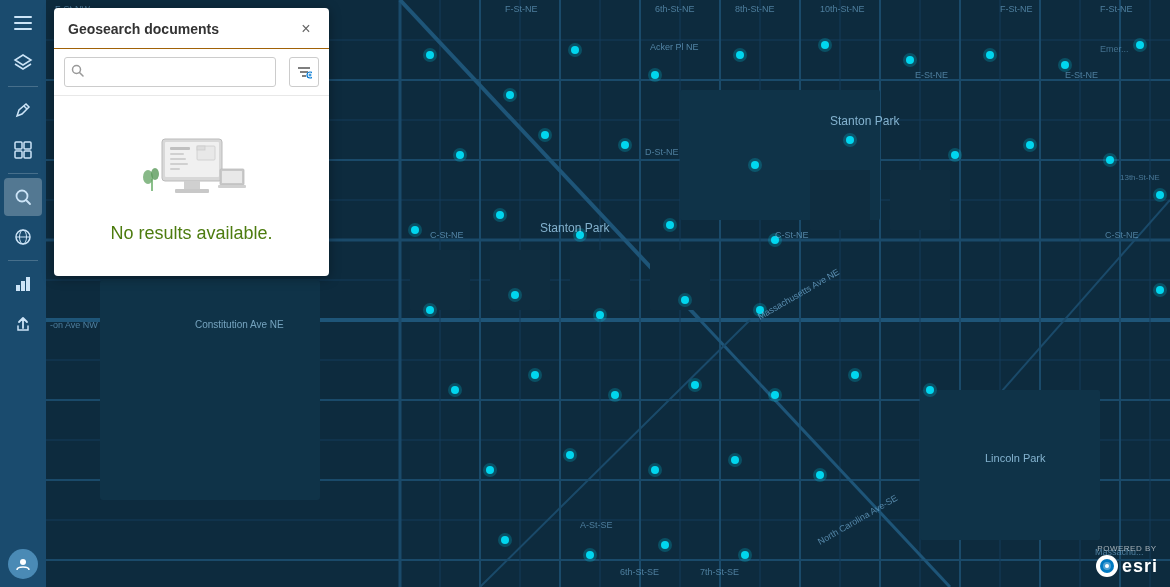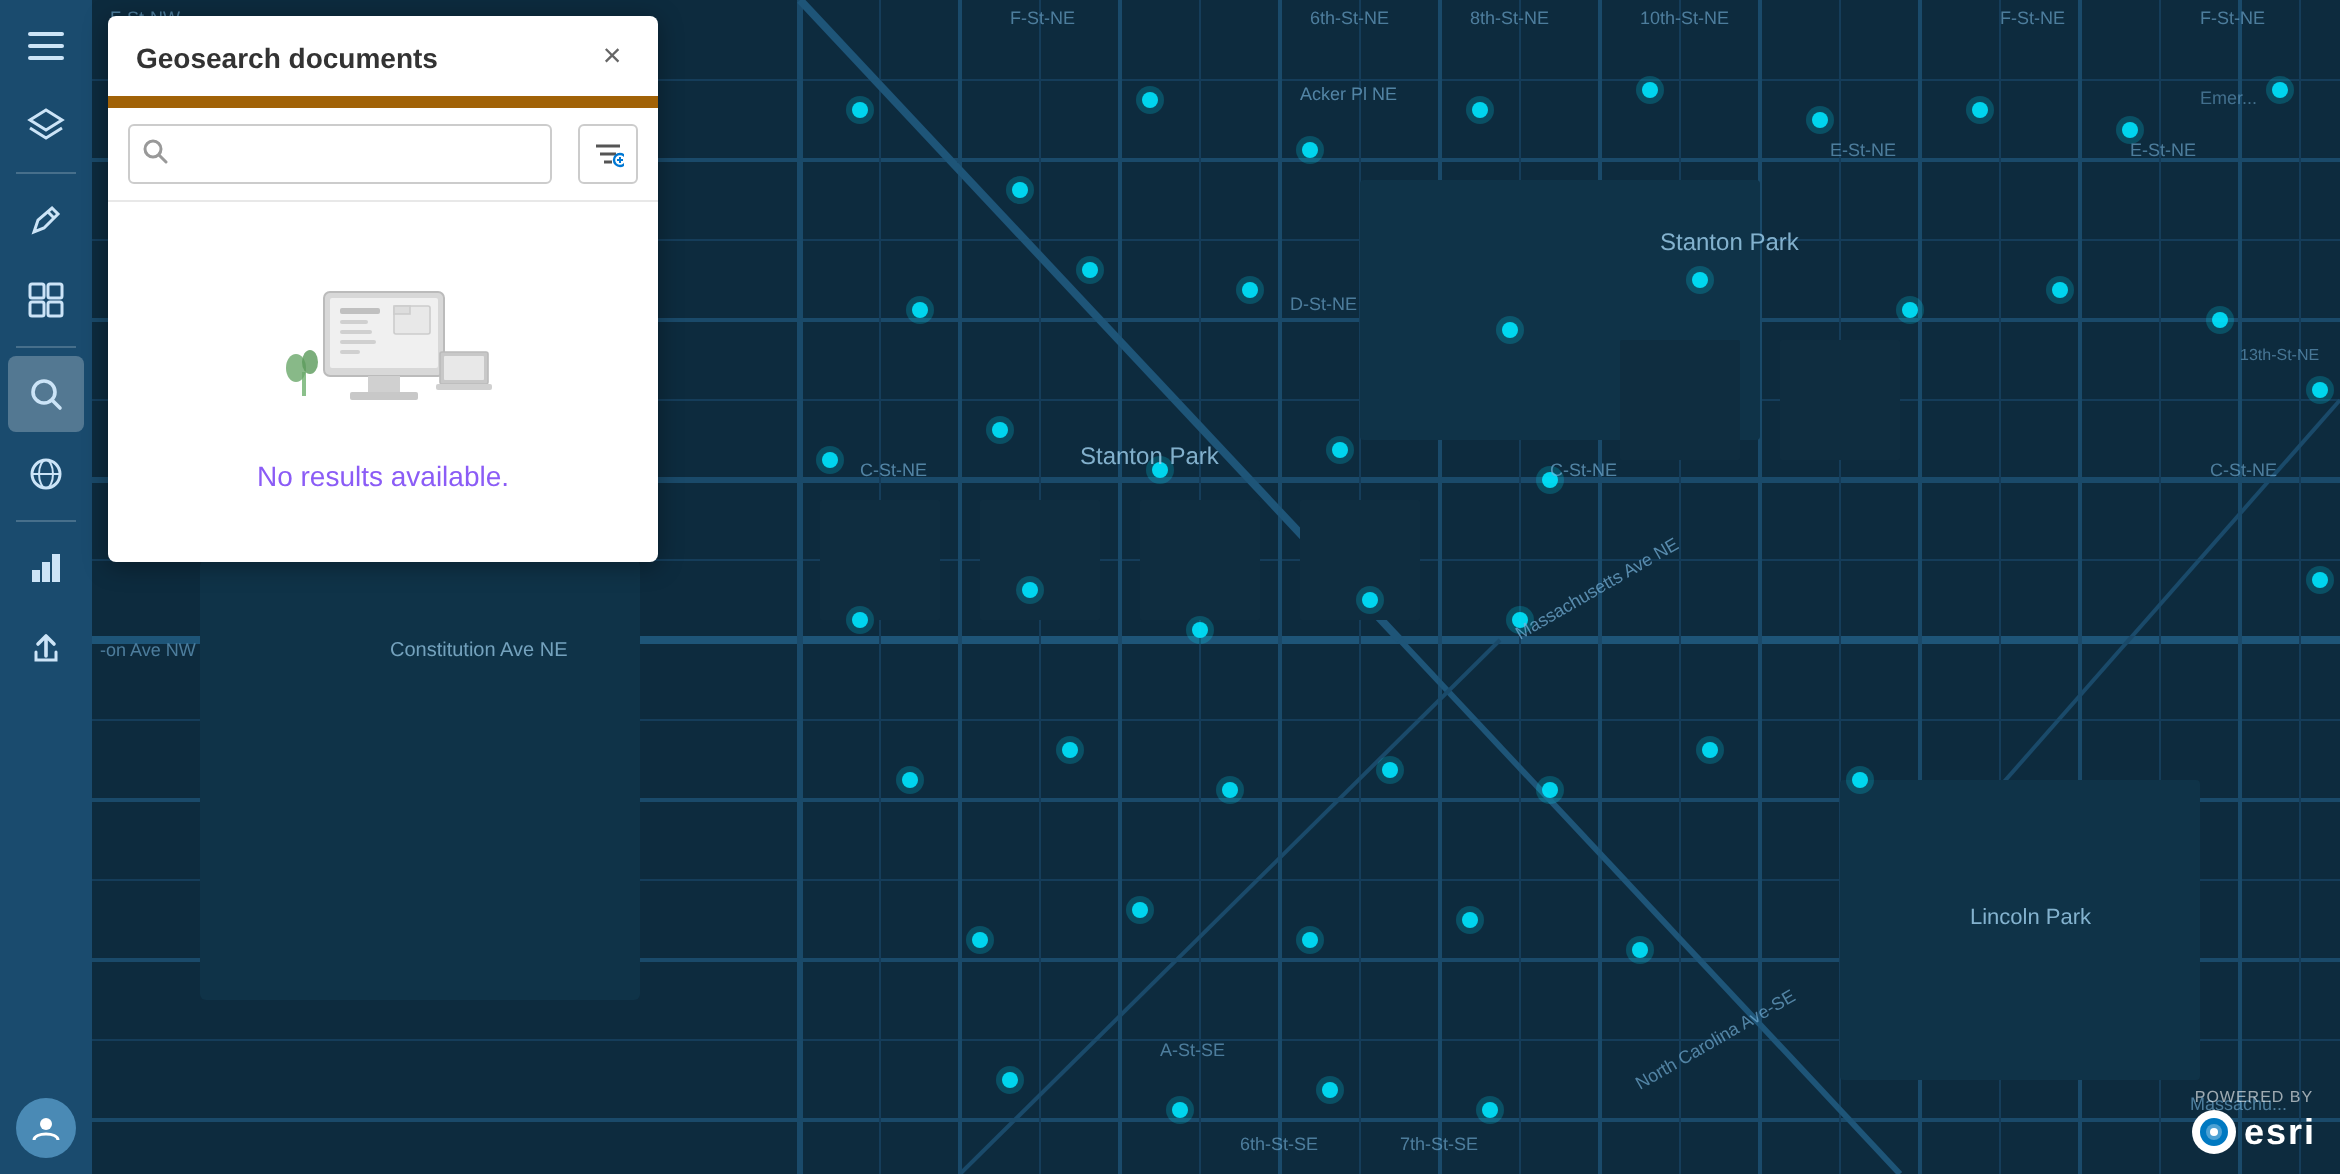--- a/index.html
+++ b/index.html
@@ -73,21 +73,21 @@
       box-shadow: 0 2px 12px rgba(0,0,0,0.35);
       z-index: 20;
       overflow: hidden;
     }
 
     .geosearch-header {
       display: flex;
       align-items: center;
       justify-content: space-between;
       padding: 10px 12px 8px 14px;
-      border-bottom: 6px solid #a16207;
+      border-bottom: 1px solid #a16207;
     }
 
     .geosearch-title {
       font-size: 14px;
       font-weight: 600;
       color: #333;
     }
 
     .geosearch-close {
       width: 22px; height: 22px;
@@ -153,22 +153,22 @@
       padding: 20px 20px 30px;
       min-height: 180px;
     }
 
     .no-results-illustration {
       width: 120px; height: 90px;
       margin-bottom: 14px;
     }
 
     .no-results-text {
-      font-size: 14px;
-      color: #8b5cf6;
+      font-size: 18px;
+      color: #4d7c0f;
     }
 
     
     .esri-logo {
       position: absolute;
       bottom: 10px; right: 12px;
       display: flex; flex-direction: column; align-items: center;
       z-index: 10;
     }
     .esri-powered {

